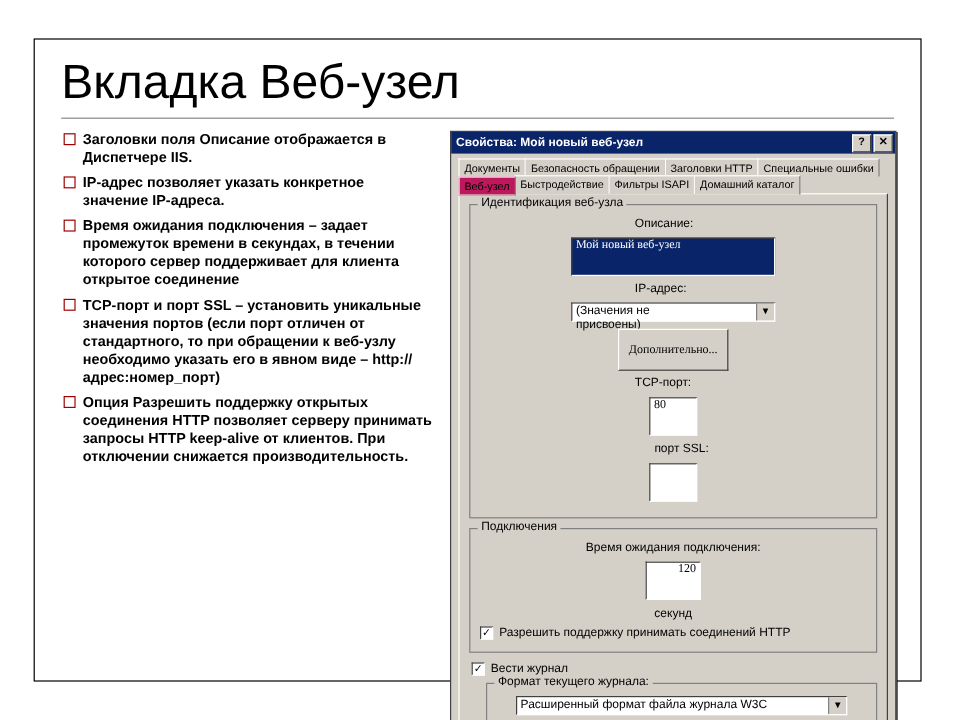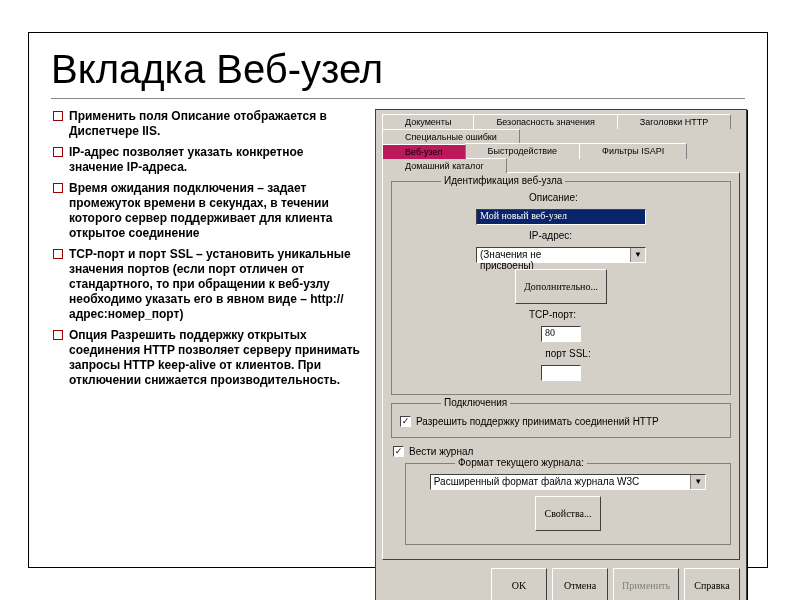--- a/index.html
+++ b/index.html
@@ -97,21 +97,21 @@
     display: flex;
     flex-wrap: wrap;
     font-size: 9px;
   }
   .tab {
     background: #d4d0c8;
     border: 1px solid #808080;
     border-bottom: none;
     border-top-color: #fff;
     border-left-color: #fff;
-    padding: 2px 22px;
+    padding: 2px 4px;
     margin-right: -1px;
   }
   .tab.row2 { margin-top: -1px; }
   .tab.active {
     background: #be185d;
     border-bottom: 1px solid #d4d0c8;
     position: relative;
     top: 1px;
     font-weight: normal;
   }
@@ -130,37 +130,36 @@
     padding: 10px 8px 8px 8px;
     margin-bottom: 8px;
   }
   .groupbox-title {
     position: absolute;
     top: -7px;
     left: 6px;
     background: #d4d0c8;
     padding: 0 3px;
     font-size: 10px;
-    margin-left: 43px;
   }
   .form-row {
     display: flex;
     align-items: center;
     margin-bottom: 5px;
     gap: 6px;
     flex-direction: column;
   }
   .form-label { width: 64px; }
   .text-input {
     font-family: Tahoma; font-size: 10px;
     border: 1px solid #808080;
     border-top-color: #404040; border-left-color: #404040;
     border-right-color: #fff; border-bottom-color: #fff;
     background: #fff;
-    height: 16px;
+    height: 32px;
     padding: 0 3px;
     box-sizing: border-box;
   }
   .text-input.sel { background: #0a246a; color: #fff; }
   .combo {
     display: flex;
     border: 1px solid #808080;
     border-top-color: #404040; border-left-color: #404040;
     border-right-color: #fff; border-bottom-color: #fff;
     background: #fff;
@@ -208,33 +207,38 @@
 </style>
 </head>
 <body>
 
 <div class="slide">
   <div class="slide-title">Вкладка Веб-узел</div>
   <hr class="slide-rule">
   <div class="slide-body">
 
     <ul class="bullets">
-      <li>Применить поля Описание отображается в Диспетчере IIS.</li>
+      <li>Заголовки поля Описание отображается в Диспетчере IIS.</li>
       <li>IP-адрес позволяет указать конкретное значение IP-адреса.</li>
       <li>Время ожидания подключения – задает промежуток времени в секундах, в течении которого сервер поддерживает для клиента открытое соединение</li>
       <li>TCP-порт и порт SSL – установить уникальные значения портов (если порт отличен от стандартного, то при обращении к веб-узлу необходимо указать его в явном виде – http://адрес:номер_порт)</li>
       <li>Опция Разрешить поддержку открытых соединения HTTP позволяет серверу принимать запросы HTTP keep-alive от клиентов. При отключении снижается производительность.</li>
     </ul>
 
     <div class="dialog">
+      <div class="titlebar">
+        <span class="titlebar-title">Свойства: Мой новый веб-узел</span>
+        <div class="titlebar-btn">?</div>
+        <div class="titlebar-btn">✕</div>
+      </div>
       <div class="dialog-body">
 
         <div class="tabs">
           <div class="tab">Документы</div>
-          <div class="tab">Безопасность значения</div>
+          <div class="tab">Безопасность обращении</div>
           <div class="tab">Заголовки HTTP</div>
           <div class="tab">Специальные ошибки</div>
         </div>
         <div class="tabs">
           <div class="tab row2 active">Веб-узел</div>
           <div class="tab row2">Быстродействие</div>
           <div class="tab row2">Фильтры ISAPI</div>
           <div class="tab row2">Домашний каталог</div>
         </div>
 
@@ -257,20 +261,25 @@
             <div class="form-row">
               <span class="form-label">TCP-порт:</span>
               <div class="text-input" style="width:40px">80</div>
               <span style="margin-left:14px">порт SSL:</span>
               <div class="text-input" style="width:40px"></div>
             </div>
           </div>
 
           <div class="groupbox">
             <span class="groupbox-title">Подключения</span>
+            <div class="form-row">
+              <span style="flex:1">Время ожидания подключения:</span>
+              <div class="text-input" style="width:46px;text-align:right">120</div>
+              <span>секунд</span>
+            </div>
             <div class="checkbox-row">
               <div class="checkbox">✓</div>
               <span>Разрешить поддержку принимать соединений HTTP</span>
             </div>
           </div>
 
           <div class="checkbox-row" style="margin:0 0 6px 2px">
             <div class="checkbox">✓</div>
             <span>Вести журнал</span>
           </div>

